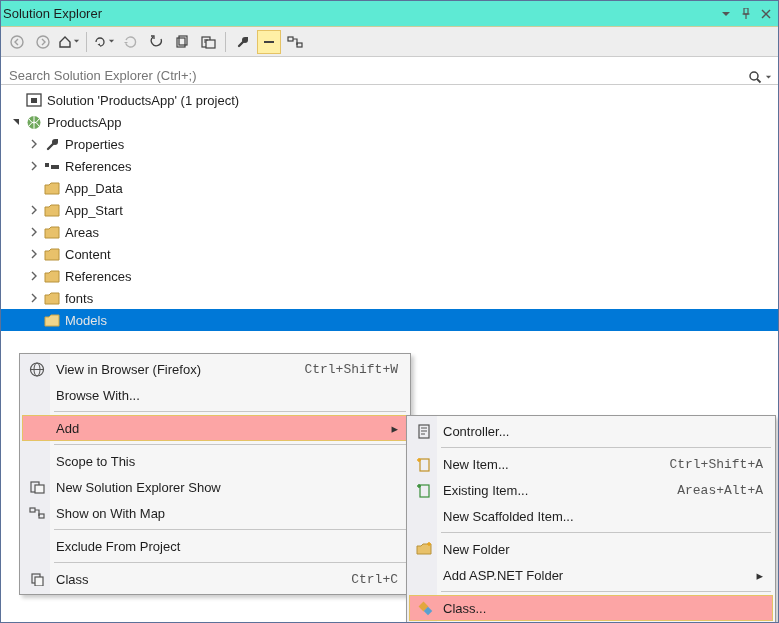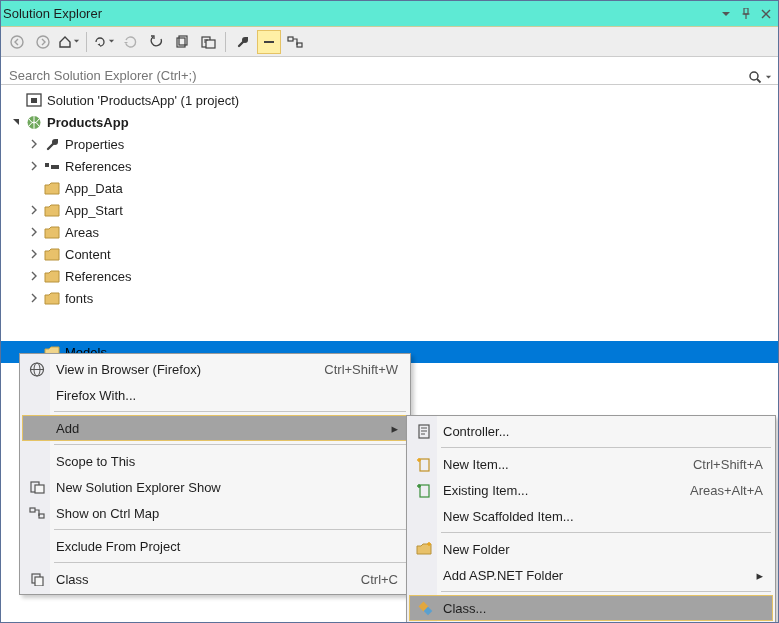--- a/index.html
+++ b/index.html
@@ -66,61 +66,61 @@
     font-size:13px; color:#555; background:transparent;
   }
   .searchrow .mag { color:#555; display:flex; align-items:center; }
   
   .tree { padding: 4px 0; user-select:none; }
   .row {
     display:flex; align-items:center;
     height:22px; padding-left:4px;
     white-space:nowrap;
   }
-  .row.selected { background:#0078d7; color:#000000;margin-top:32px; }
+  .row.selected { background:#0078d7; color:#e5e5e5; }
   .indent { display:inline-block; }
   .exp {
     width:14px; height:14px; display:flex; align-items:center; justify-content:center;
     color:#606060; margin-right:2px;
   }
   .exp.blank { visibility:hidden; }
   .icon {
     width:18px; height:16px; display:flex; align-items:center; justify-content:center;
     margin-right:4px;
   }
   .label { font-size:13px; }
-  .bold { font-weight:700; }
+  .bold { font-weight:400; }
   
   .menu {
     position:absolute;
     background:#f6f6f6;
     border:1px solid #9a9a9a;
     box-shadow: 3px 3px 4px rgba(0,0,0,.2);
     padding:2px;
     font-size:13px;
   }
   .menu .iconcol {
     position:absolute; left:0; top:0; bottom:0; width:30px;
     background:#eeeef2;
   }
   .mi {
     position:relative;
     display:flex; align-items:center;
     height:26px;
     padding-left:34px;
     padding-right:10px;
   }
-  .mi.hover { background:#a3a3a3; border:1px solid #e5c365; height:26px; padding-left:33px; padding-right:9px; }
+  .mi.hover { background:#fca5a5; border:1px solid #e5c365; height:26px; padding-left:33px; padding-right:9px; }
   .mi .micon {
     position:absolute; left:4px; top:0; bottom:0; width:22px;
     display:flex; align-items:center; justify-content:center;
     color:#555;
   }
   .mi .mlabel { flex:1; }
-  .mi .mshort { color:#555; margin-left:28px; }
+  .mi .mshort { color:#555; margin-left:28px;font-family:Liberation Mono, monospace; }
   .mi .marrow { margin-left:20px; color:#333; }
   .msep {
     height:1px; background:#c6c6c6;
     margin:3px 2px 3px 32px;
   }
   .menu1 { left:18px; top:352px; width:392px; }
   .menu2 { left:405px; top:414px; width:370px; }
   
   svg { display:block; }
 </style>
@@ -407,21 +407,21 @@
       <svg width="16" height="15" viewBox="0 0 16 15">
           <circle cx="8" cy="7.5" r="6.5" fill="none" stroke="#555" stroke-width="1.2"></circle>
           <ellipse cx="8" cy="7.5" rx="3" ry="6.5" fill="none" stroke="#555" stroke-width="1"></ellipse>
           <line x1="1.5" y1="7.5" x2="14.5" y2="7.5" stroke="#555"></line>
         </svg>
     </span>
     <span class="mlabel">View in Browser (Firefox)</span>
     <span class="mshort">Ctrl+Shift+W</span>
   </div>
   <div class="mi">
-    <span class="mlabel">Firefox With...</span>
+    <span class="mlabel">Browse With...</span>
   </div>
   <div class="msep"></div>
   <div class="mi hover">
     <span class="mlabel">Add</span>
     <span class="marrow">▸</span>
   </div>
   <div class="msep"></div>
   <div class="mi">
     <span class="mlabel">Scope to This</span>
   </div>
@@ -435,21 +435,21 @@
     <span class="mlabel">New Solution Explorer Show</span>
   </div>
   <div class="mi">
     <span class="micon">
       <svg width="16" height="14" viewBox="0 0 16 14">
           <rect x="1" y="2" width="5" height="4" fill="none" stroke="#555" stroke-width="1.2"></rect>
           <rect x="10" y="8" width="5" height="4" fill="none" stroke="#555" stroke-width="1.2"></rect>
           <path d="M6 4 L10 4 L10 10" fill="none" stroke="#555" stroke-width="1.2"></path>
         </svg>
     </span>
-    <span class="mlabel">Show on Ctrl Map</span>
+    <span class="mlabel">Show on With Map</span>
   </div>
   <div class="msep"></div>
   <div class="mi">
     <span class="mlabel">Exclude From Project</span>
   </div>
   <div class="msep"></div>
   <div class="mi">
     <span class="micon">
       <svg width="14" height="14" viewBox="0 0 14 14">
           <rect x="2" y="2" width="8" height="9" fill="none" stroke="#555" stroke-width="1.2"></rect>

